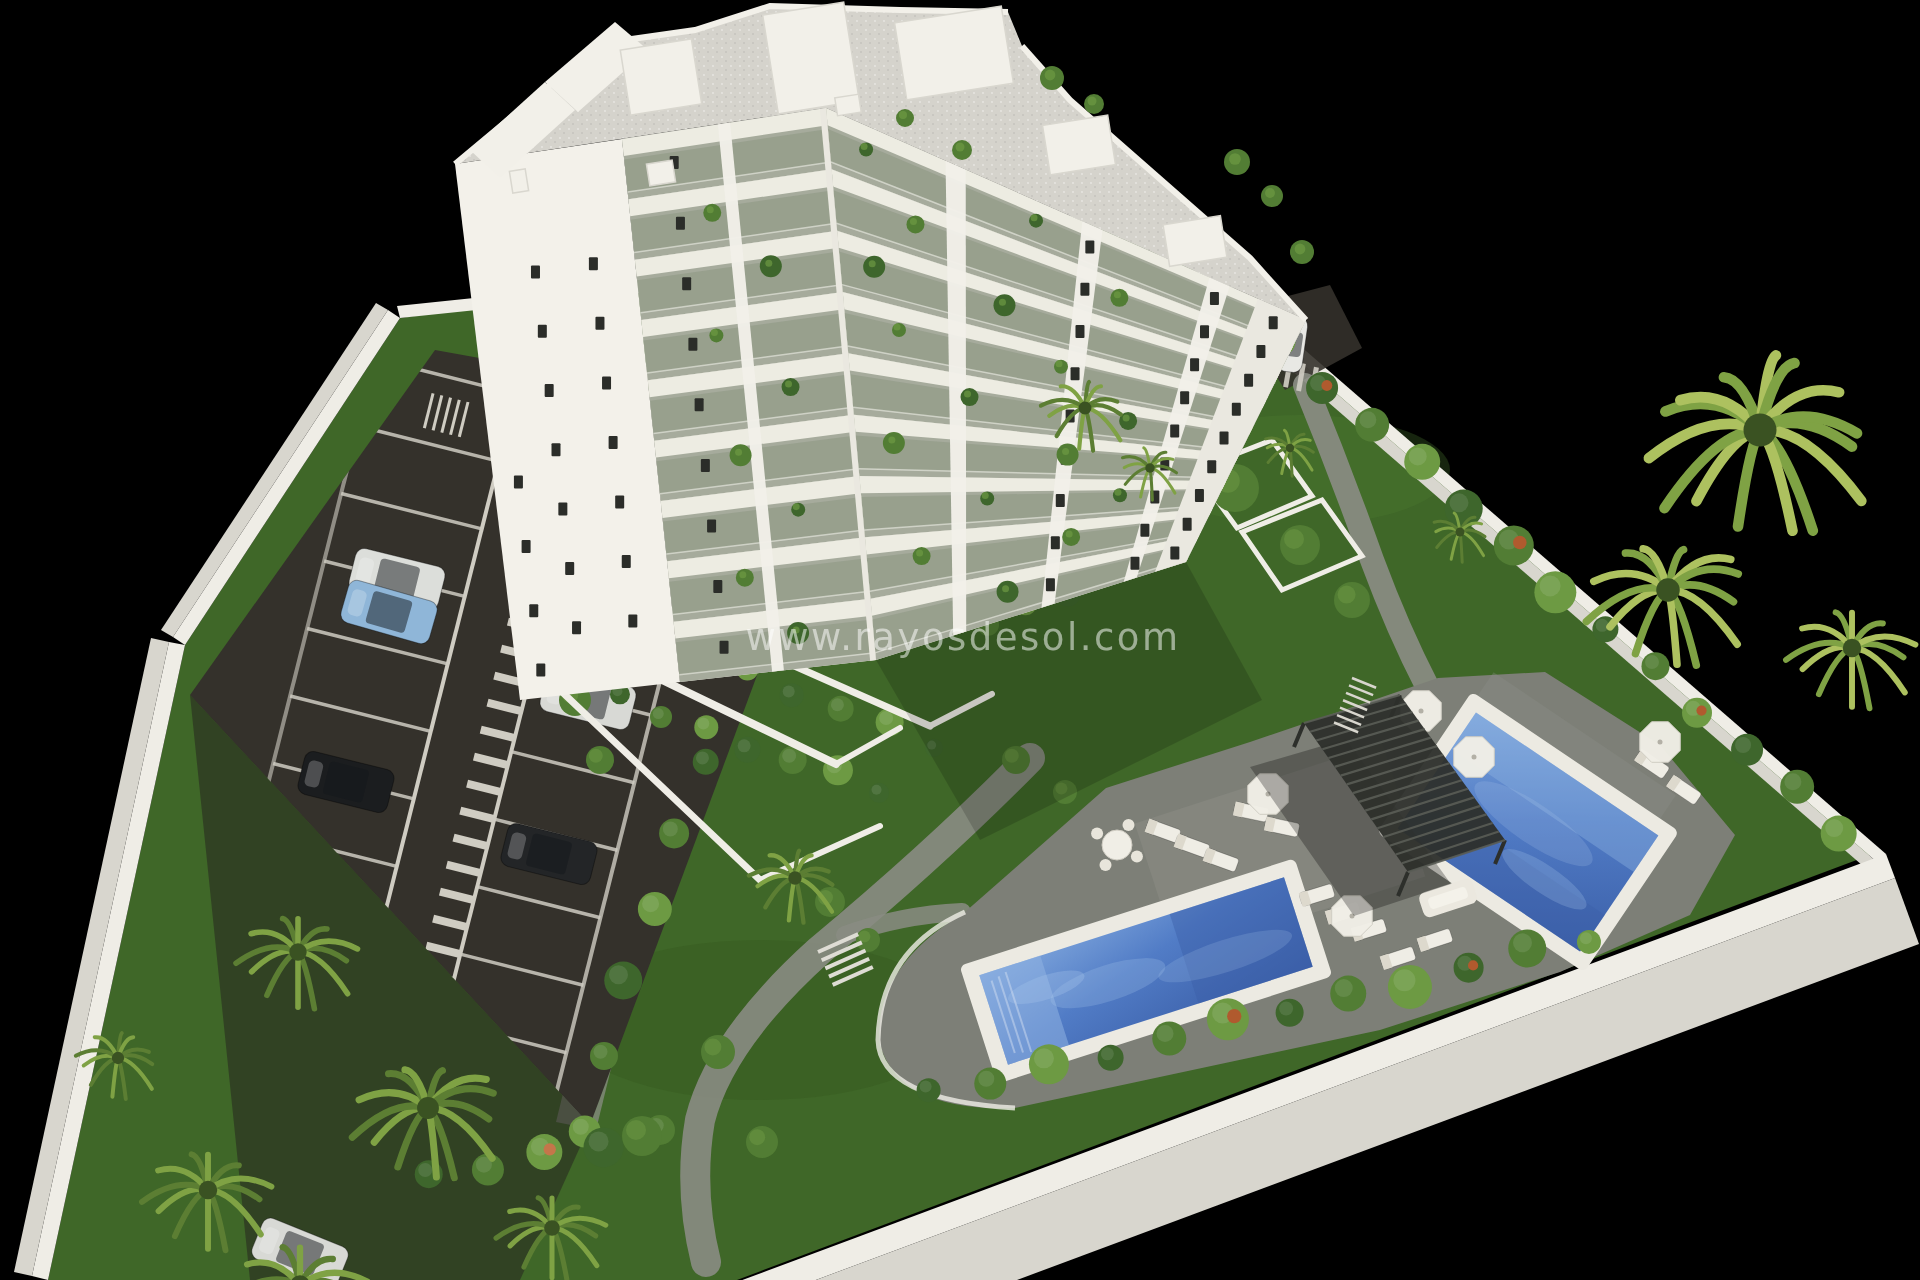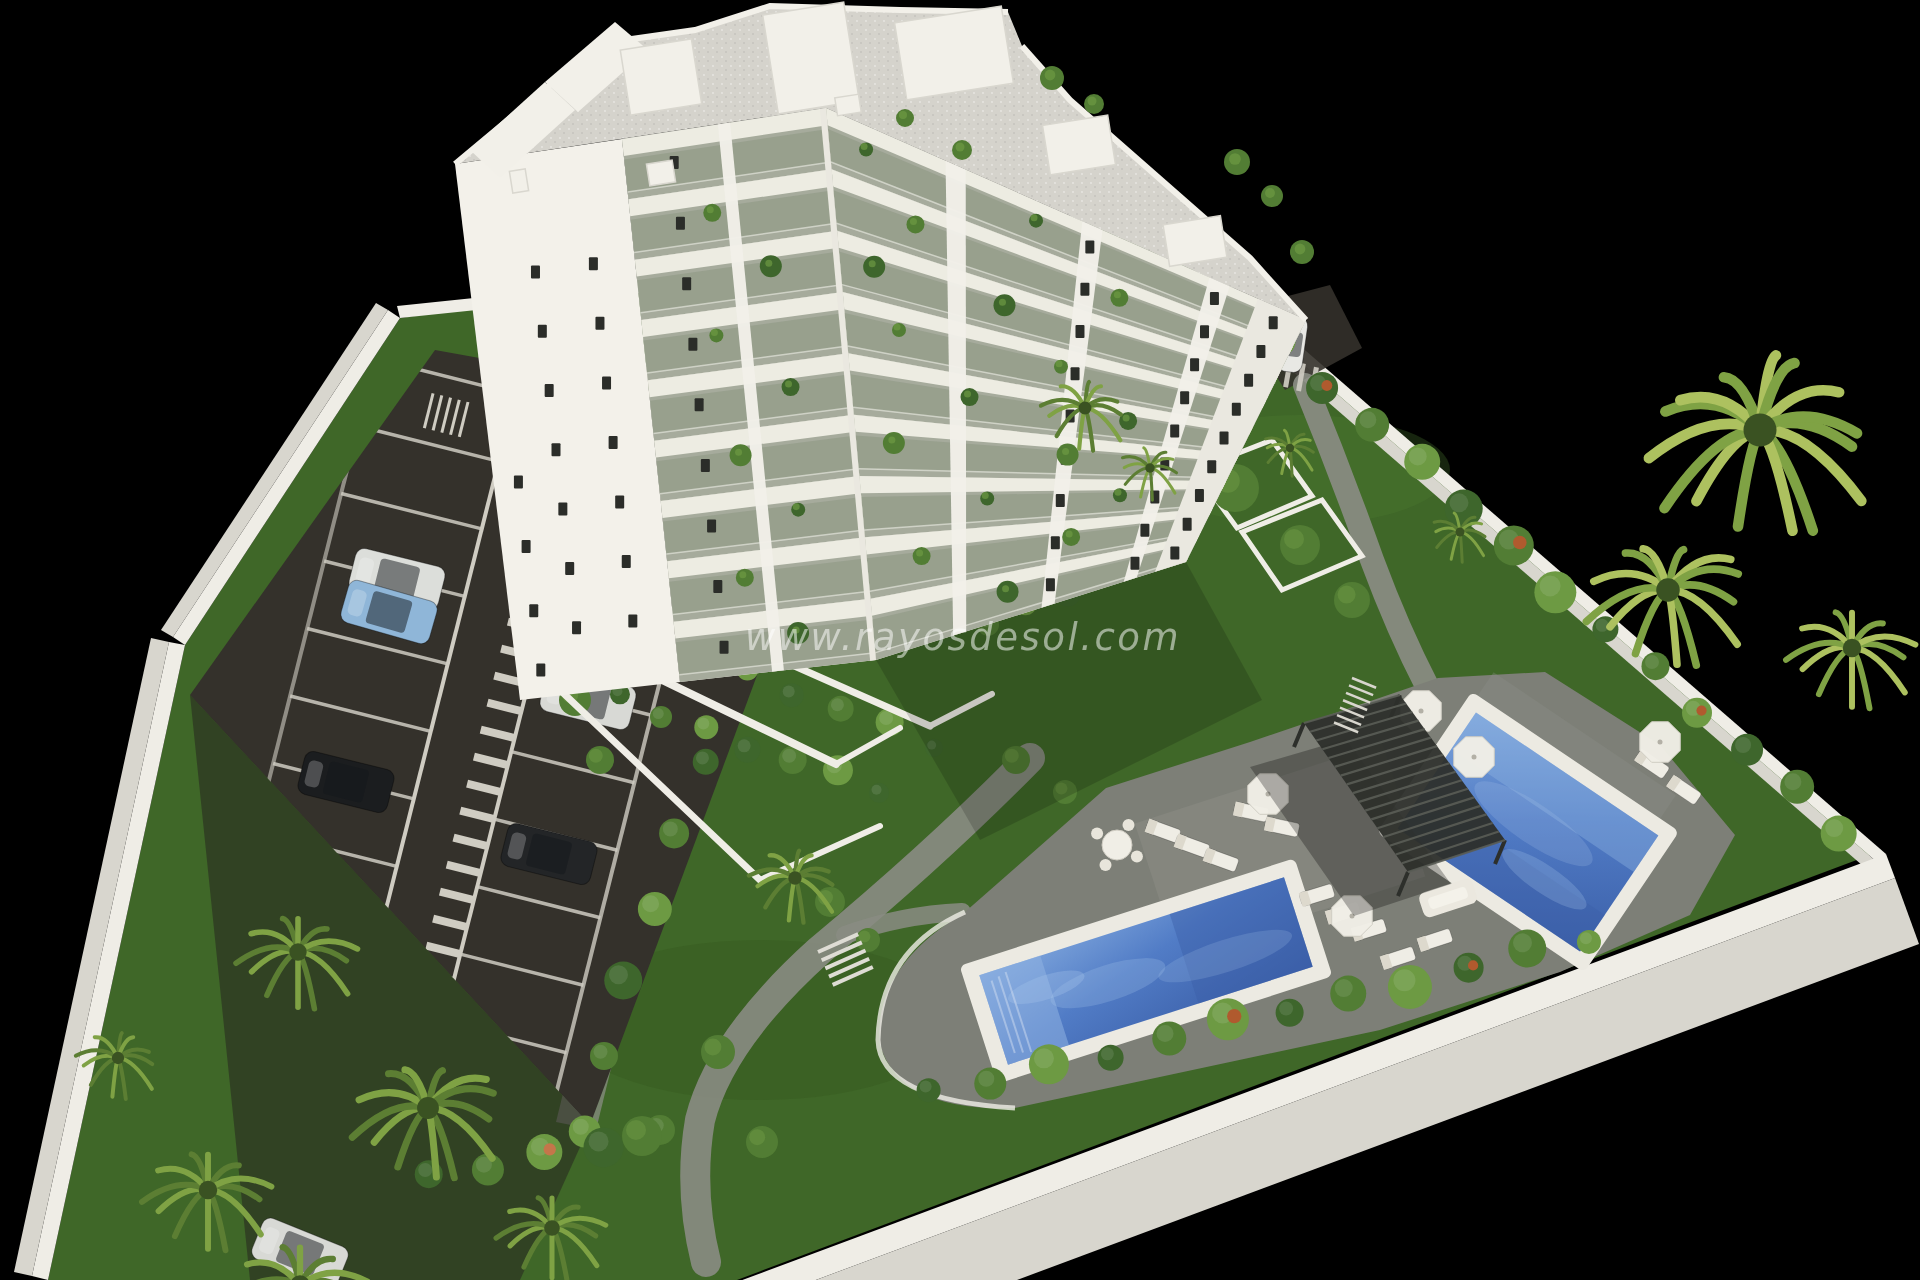--- a/index.html
+++ b/index.html
@@ -1,16 +1,16 @@
 <!DOCTYPE html>
 <html style="--c-black: #000000; --c-lawn: #3f6728; --c-lawn_dark: #33551e; --c-lawn_light: #4d7a33; --c-asphalt: #34312b; --c-asphalt_dark: #27241f; --c-stripe: #cfccc2; --c-path: #8a8c83; --c-deck: #7d7f77; --c-deck_light: #90928a; --c-wall_top: #efede6; --c-wall_face: #d8d6ce; --c-pool_rim: #eceae2; --c-water_deep: #3b5fa8; --c-water_mid: #517cc6; --c-water_light: #8fb3e2; --c-pergola: #2d2f2b; --c-pergola_slat: #5a5d56; --c-white_struct: #f2f0e9; --c-facade_left: #f3f1ea; --c-facade_front: #eae8e0; --c-balcony_recess: #a6ab9c; --c-slab: #edece2; --c-window_dark: #2b2d29; --c-roof: #d5d3cc; --c-green_dark: #3e662c; --c-green_mid: #527d34; --c-green_light: #6d9a43; --c-flower: #b05a2e; --c-flower2: #c4764a; --c-palm_green: #7fa244; --c-palm_yellow: #adc15f; --c-palm_dark: #5c7e33;"><head>
 <meta charset="utf-8">
 <style>
   html,body{margin:0;padding:0;background:#000;}
-  .stage{position:relative;width:1920px;height:1280px;background:var(--c-black,#000);overflow:hidden;font-style:italic;}
+  .stage{position:relative;width:1920px;height:1280px;background:var(--c-black,#000);overflow:hidden;}
   .stage svg{position:absolute;inset:0;display:block;}
   .watermark{font-family:"DejaVu Sans","Liberation Sans",sans-serif;font-size:37px;letter-spacing:2.5px;font-weight:400;}
 </style>
 </head>
 <body>
 
 <div class="stage">
 <svg viewBox="0 0 1920 1280" width="1920" height="1280">
   <defs>
     <pattern id="roofdots" width="9" height="9" patternUnits="userSpaceOnUse">

